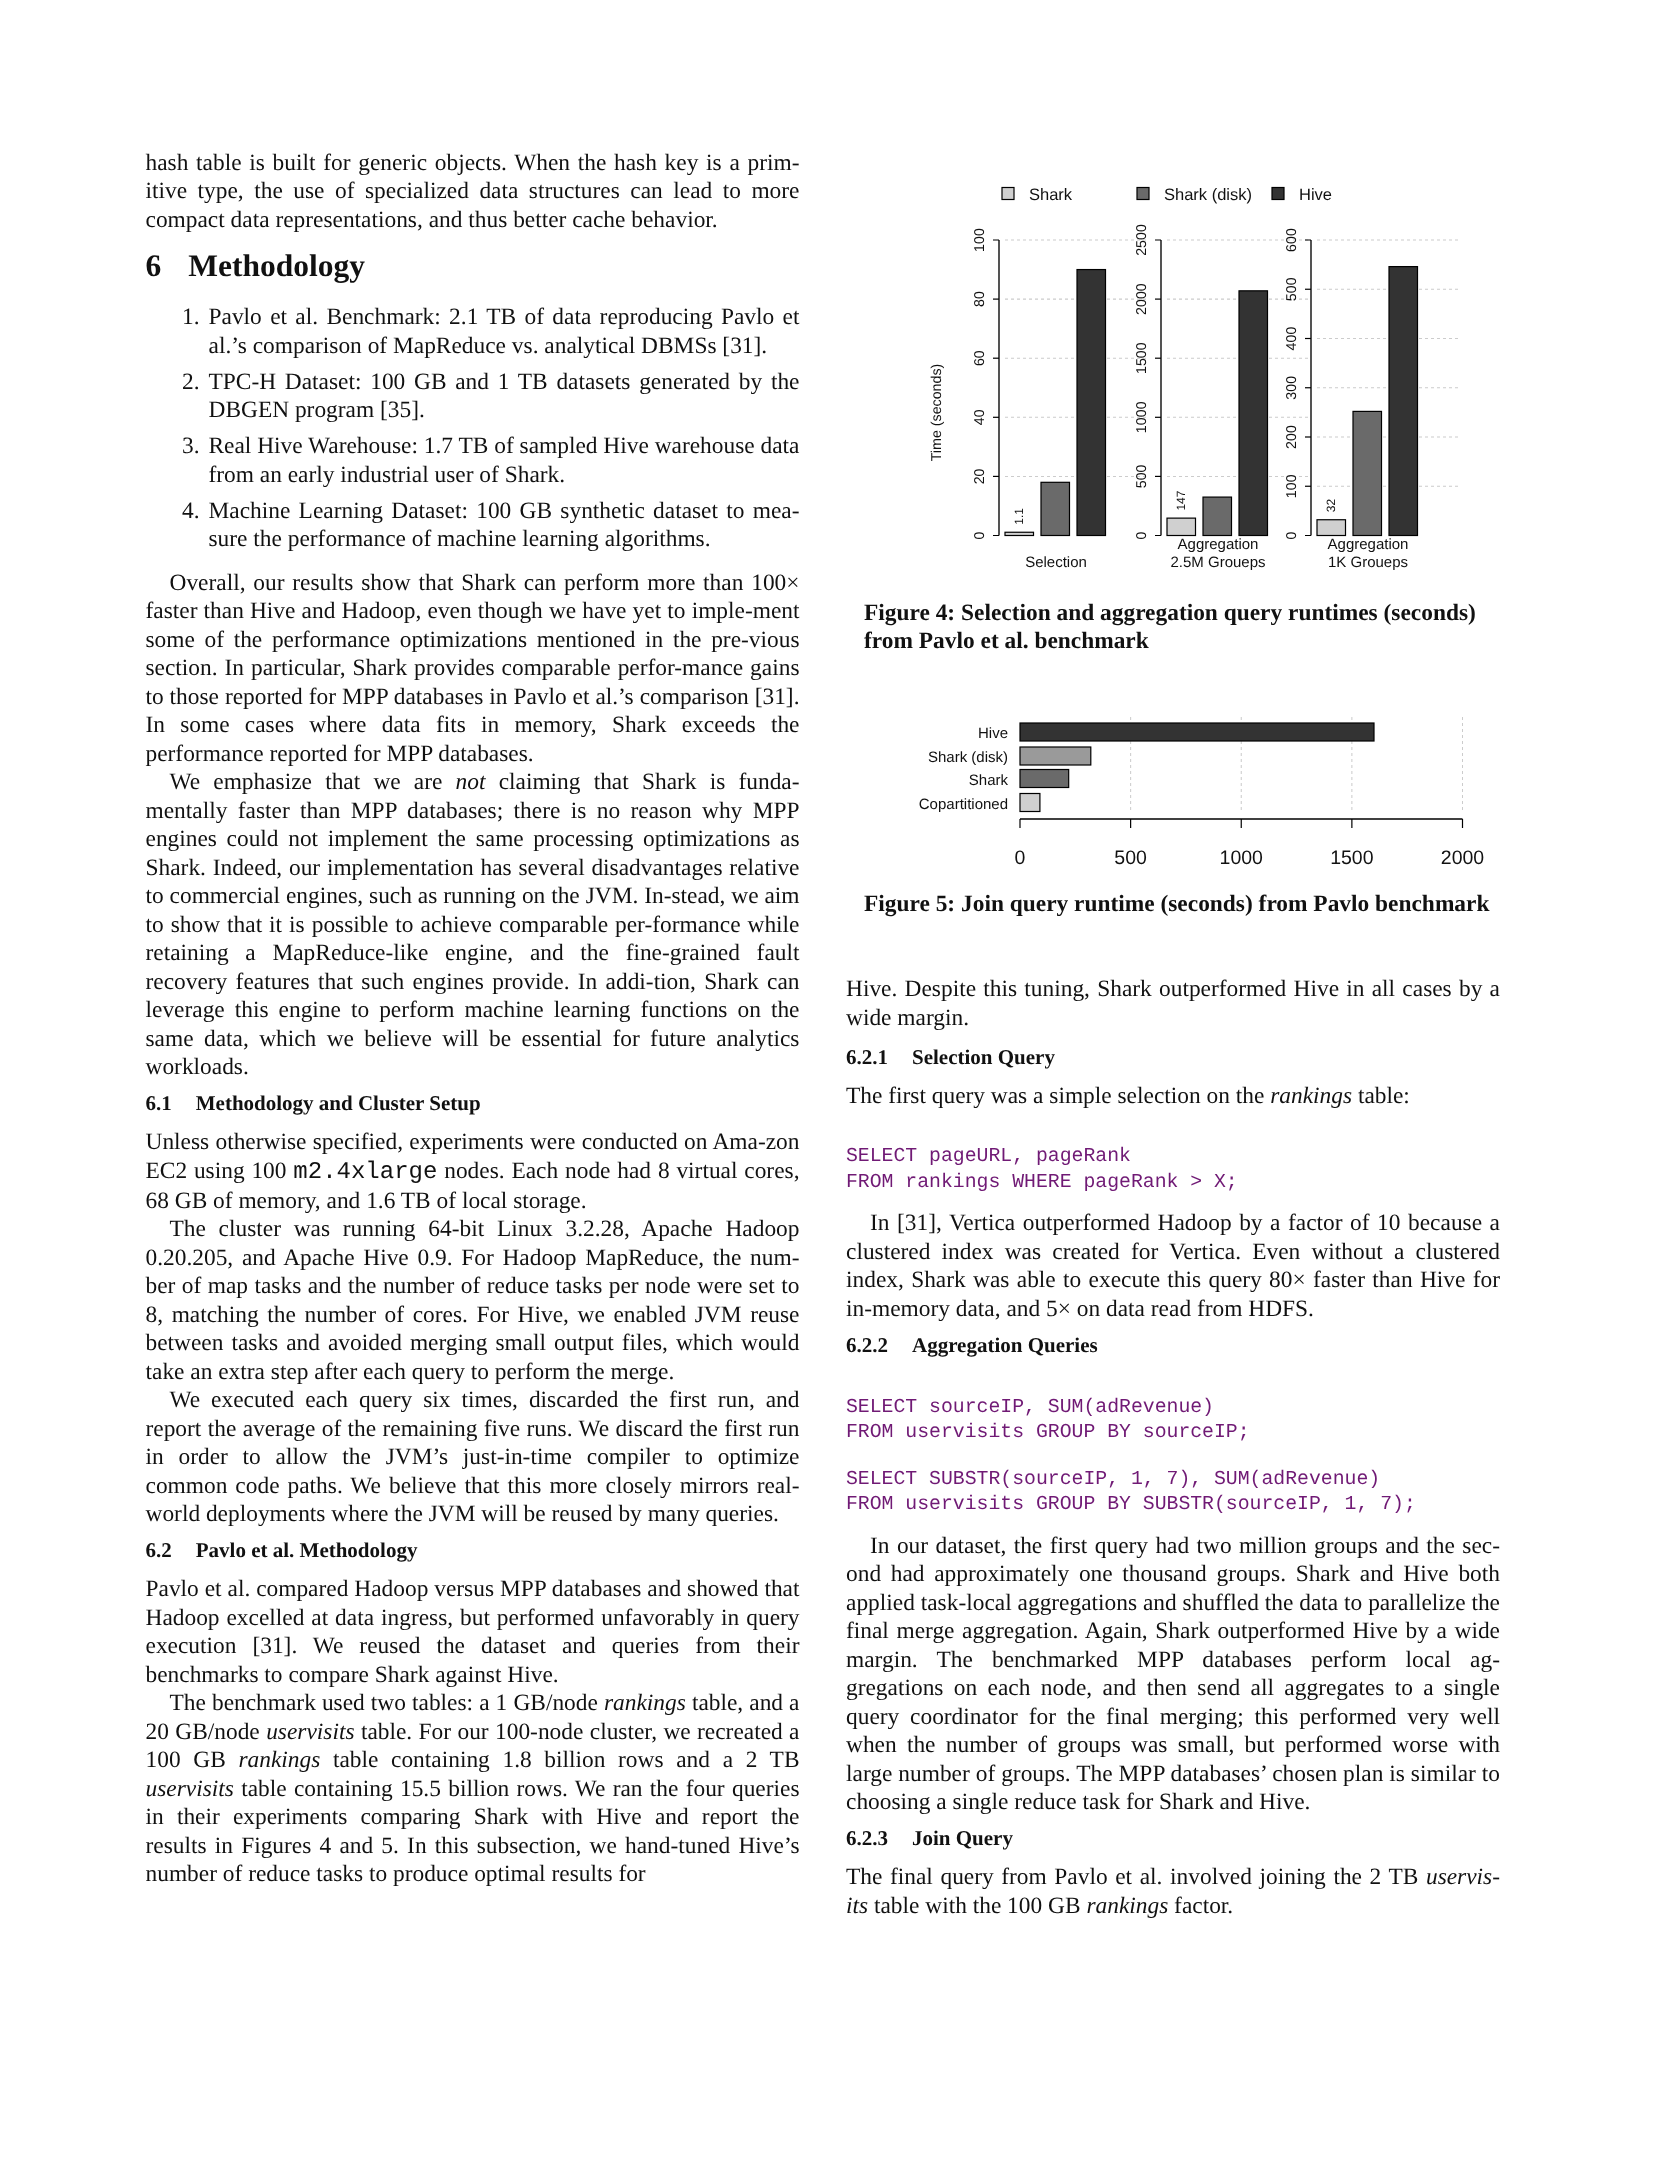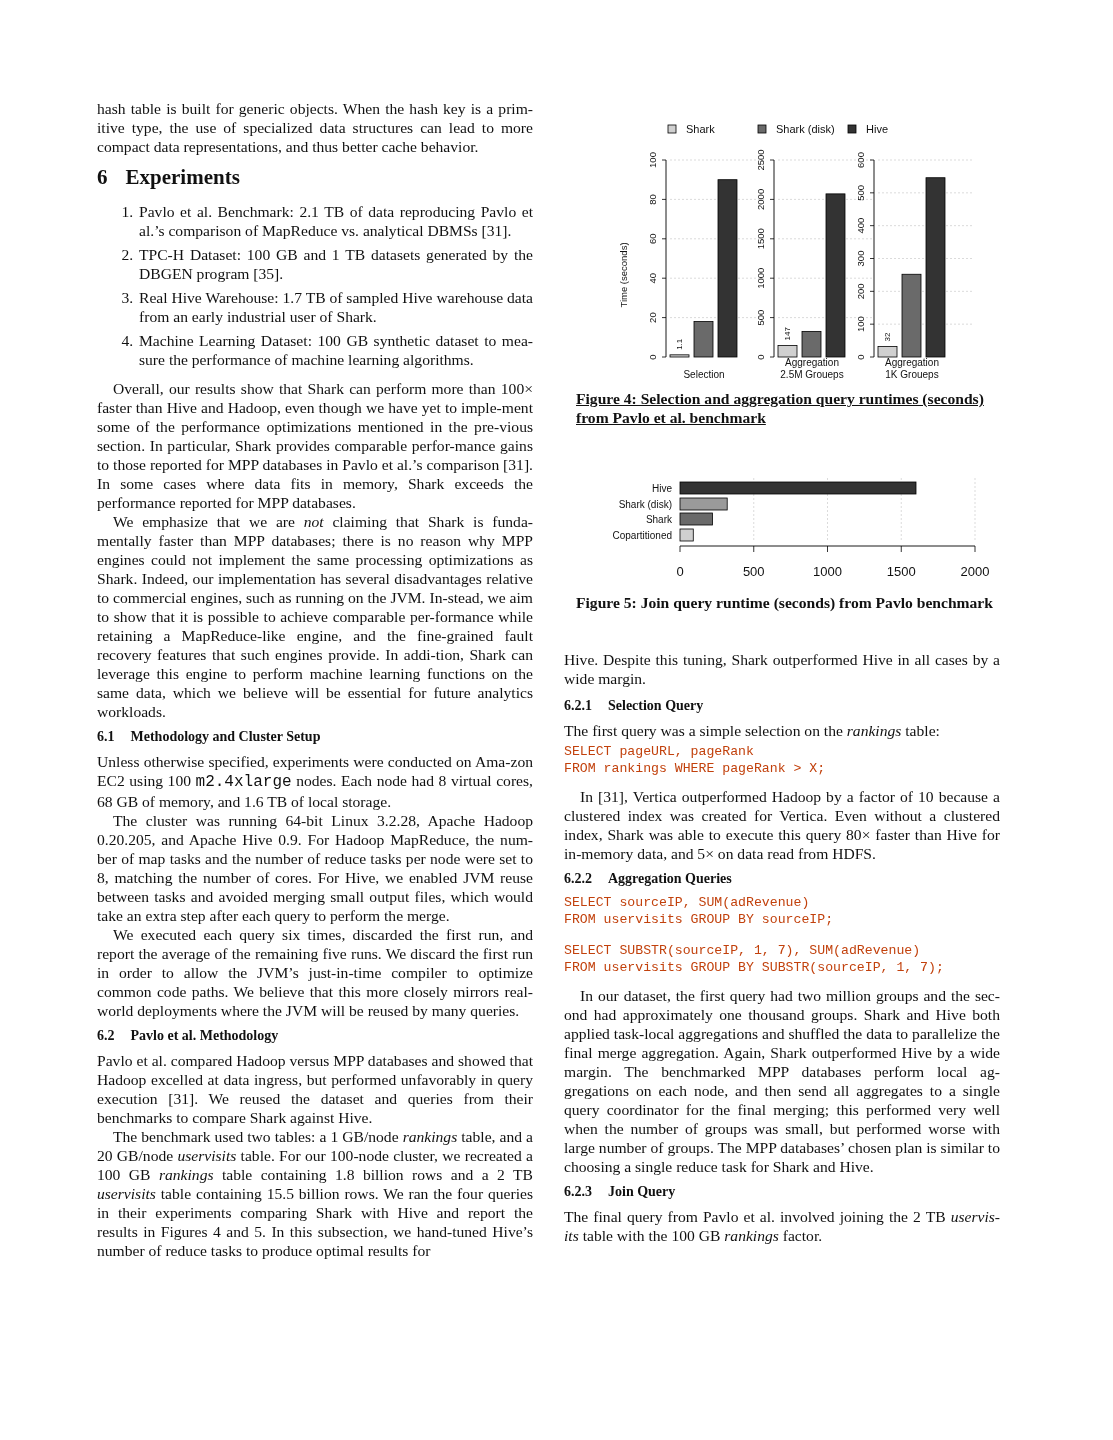--- a/index.html
+++ b/index.html
@@ -9,31 +9,31 @@
   .right{left:564px;}
   p{margin:0;}
   .ind{text-indent:16px;}
   h1{font-size:21px;font-weight:bold;margin:8px 0 6px 0;line-height:26px;}
   h1 .num{margin-right:18px;}
   h2{font-size:14px;font-weight:bold;margin:6px 0 6px 0;line-height:19px;}
   h2 .num{margin-right:16px;}
   ol{margin:12px 0 10px 0;padding-left:40px;}
   ol li{margin-bottom:5px;padding-left:2px;}
   .mono{font-family:"Liberation Mono",monospace;font-size:16px;}
-  pre{font-family:"Liberation Mono",monospace;font-size:13.2px;line-height:17px;margin:3px 0 10px 0;color:#c2410c;white-space:pre;}
+  pre{font-family:"Liberation Mono",monospace;font-size:13.2px;line-height:17px;margin:22px 0 10px 0;color:#701a75;white-space:pre;}
   .caption{font-weight:bold;font-size:15.6px;line-height:19px;text-align:left;}
   .fig{position:absolute;}
   svg text{font-family:"Liberation Sans",sans-serif;}
 </style>
 </head>
 <body>
 
 <div class="col left">
   <p>hash table is built for generic objects. When the hash key is a prim-itive type, the use of specialized data structures can lead to more compact data representations, and thus better cache behavior.</p>
-  <h1><span class="num">6</span><span>Experiments</span></h1>
+  <h1><span class="num">6</span><span>Methodology</span></h1>
   <ol>
     <li>Pavlo et al. Benchmark: 2.1 TB of data reproducing Pavlo et al.’s comparison of MapReduce vs. analytical DBMSs [31].</li>
     <li>TPC-H Dataset: 100 GB and 1 TB datasets generated by the DBGEN program [35].</li>
     <li>Real Hive Warehouse: 1.7 TB of sampled Hive warehouse data from an early industrial user of Shark.</li>
     <li>Machine Learning Dataset: 100 GB synthetic dataset to mea-sure the performance of machine learning algorithms.</li>
   </ol>
   <p class="ind">Overall, our results show that Shark can perform more than 100× faster than Hive and Hadoop, even though we have yet to imple-ment some of the performance optimizations mentioned in the pre-vious section. In particular, Shark provides comparable perfor-mance gains to those reported for MPP databases in Pavlo et al.’s comparison [31]. In some cases where data fits in memory, Shark exceeds the performance reported for MPP databases.</p>
   <p class="ind"><span>We emphasize that we are </span><em>not</em><span> claiming that Shark is funda-mentally faster than MPP databases; there is no reason why MPP engines could not implement the same processing optimizations as Shark. Indeed, our implementation has several disadvantages relative to commercial engines, such as running on the JVM. In-stead, we aim to show that it is possible to achieve comparable per-formance while retaining a MapReduce-like engine, and the fine-grained fault recovery features that such engines provide. In addi-tion, Shark can leverage this engine to perform machine learning functions on the same data, which we believe will be essential for future analytics workloads.</span></p>
   <h2><span class="num">6.1</span><span>Methodology and Cluster Setup</span></h2>
   <p><span>Unless otherwise specified, experiments were conducted on Ama-zon EC2 using 100 </span><span class="mono">m2.4xlarge</span><span> nodes. Each node had 8 virtual cores, 68 GB of memory, and 1.6 TB of local storage.</span></p>
@@ -134,21 +134,21 @@
         <line x1="274" x2="274" y1="45" y2="242" stroke="#000" stroke-width="0.9"></line>
         <rect x="278" y="231.49333333333334" width="19" height="10.506666666666668" fill="#d0d0d0" stroke="#000" stroke-width="0.8"></rect>
         <text x="0" y="0" font-size="8" text-anchor="start" transform="translate(290,226.49333333333334) rotate(-90)" fill="#111">32</text>
         <rect x="302" y="159.26" width="19" height="82.74" fill="#6a6a6a" stroke="#000" stroke-width="0.8"></rect>
         <rect x="326" y="62.72999999999999" width="19" height="179.27" fill="#333333" stroke="#000" stroke-width="0.8"></rect>
         <text x="312" y="251" font-size="10" text-anchor="middle" fill="#111">Aggregation</text>
         <text x="312" y="263" font-size="10" text-anchor="middle" fill="#111">1K Groueps</text>
       </g>
     </svg>
 </div>
-<div class="fig caption" style="left:576px;top:389px;width:440px;text-decoration:underline;">Figure 4: Selection and aggregation query runtimes (seconds) from Pavlo et al. benchmark</div>
+<div class="fig caption" style="left:576px;top:399px;width:440px;">Figure 4: Selection and aggregation query runtimes (seconds) from Pavlo et al. benchmark</div>
 
 <div class="fig" style="left:600px;top:470px;width:400px;height:115px;">
   <svg id="fig5" width="400" height="115">
       <line x1="80" x2="80" y1="76" y2="82" stroke="#000" stroke-width="0.8"></line>
       <text x="80" y="106" font-size="13" text-anchor="middle" fill="#111">0</text>
       <line x1="153.75" x2="153.75" y1="8" y2="70" stroke="#ccc" stroke-dasharray="2,2" stroke-width="0.7"></line>
       <line x1="153.75" x2="153.75" y1="76" y2="82" stroke="#000" stroke-width="0.8"></line>
       <text x="153.75" y="106" font-size="13" text-anchor="middle" fill="#111">500</text>
       <line x1="227.5" x2="227.5" y1="8" y2="70" stroke="#ccc" stroke-dasharray="2,2" stroke-width="0.7"></line>
       <line x1="227.5" x2="227.5" y1="76" y2="82" stroke="#000" stroke-width="0.8"></line>

